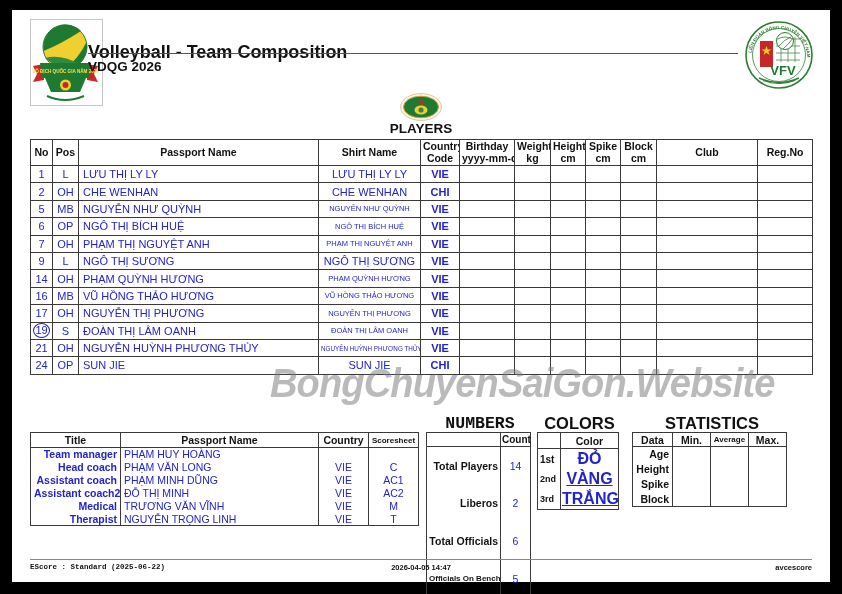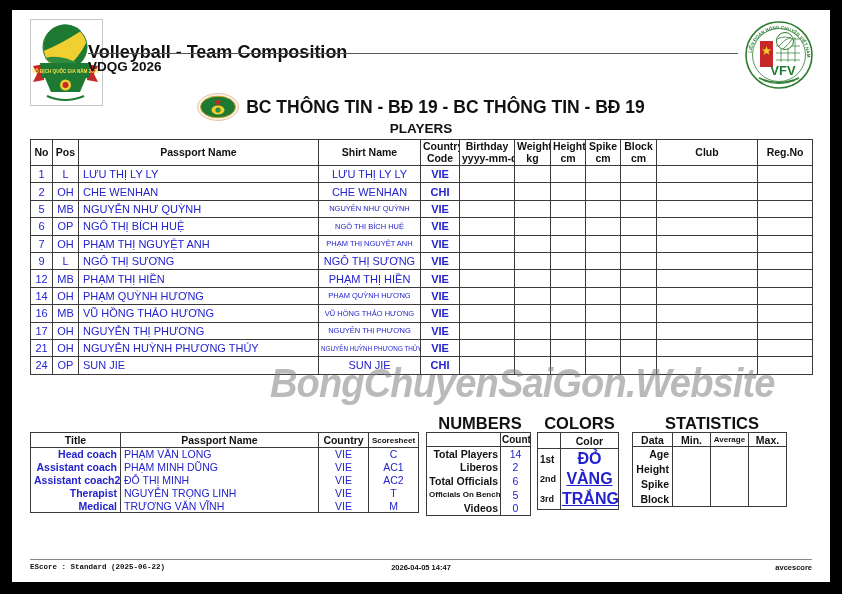--- a/index.html
+++ b/index.html
@@ -31,39 +31,39 @@
   .players td.pname{text-align:left;padding-left:4px;}
   .players td.sname{text-align:center;}
   .players td.sname.sm{font-size:7.5px;}
   .players td.sname.xs{font-size:6.3px;}
   .players td.ccode{text-align:center;font-weight:bold;}
   .capno{display:inline-block;border:1.4px solid #2323cd;border-radius:50%;min-width:13px;height:13px;line-height:12px;padding:0 1px;}
 
   
   .sect{font-weight:bold;font-size:16.5px;color:#111;text-align:center;}
   .officials-title{left:18px;top:404px;width:388px;}
-  .numbers-title{left:408px;top:404px;width:120px;}
+  .numbers-title{left:408px;top:404px;width:120px;font-family:Liberation Mono, monospace;}
   .colors-title{left:520px;top:404px;width:95px;}
   .stats-title{left:625px;top:404px;width:150px;}
 
   
   .officials-wrap{left:18px;top:422px;}
   .officials{width:388px;border:1px solid #3a3a3a;}
   .officials th{border:1px solid #3a3a3a;font-size:10.5px;font-weight:bold;color:#111;height:14px;padding:0 2px;}
   .officials th.sm{font-size:8px;text-align:center;}
   .officials td{border-left:1px solid #3a3a3a;border-right:1px solid #3a3a3a;height:12.9px;font-size:10.5px;padding:0 3px;white-space:nowrap;overflow:hidden;color:#2323cd;}
   .officials td.otitle{font-weight:bold;text-align:right;}
   .officials td.oname{text-align:left;}
   .officials td.ocountry,.officials td.osheet{text-align:center;}
 
   
   .numbers-wrap{left:414px;top:422px;}
   .numbers{width:104px;border:1px solid #3a3a3a;}
   .numbers th{border:1px solid #3a3a3a;font-size:10px;font-weight:bold;color:#111;height:13px;padding:0 1px;}
-  .numbers td{height:13.6px;font-size:10.5px;padding:0 2px;white-space:nowrap;overflow:hidden;}
+  .numbers td{height:13.6px;font-size:10.5px;padding:12px 2px;white-space:nowrap;overflow:hidden;}
   .numbers td.nlabel{font-weight:bold;color:#111;text-align:right;}
   .numbers td.nlabel.sm{font-size:8px;}
   .numbers td.ncount{border-left:1px solid #3a3a3a;color:#2323cd;text-align:center;}
 
   
   .colors-wrap{left:525px;top:422px;}
   .colors{width:81px;border:1px solid #3a3a3a;}
   .colors th{border:1px solid #3a3a3a;font-size:10.5px;font-weight:bold;color:#111;height:13px;}
   .colors td{height:14.2px;font-size:16px;white-space:nowrap;}
   .colors td.rank{font-weight:bold;color:#111;text-align:left;padding-left:2px;font-size:9px;}
@@ -135,21 +135,20 @@
   </div>
 
   <div class="abs team-row">
     <svg width="42" height="28" viewBox="0 0 42 28">
       <ellipse cx="21" cy="14" rx="20.4" ry="13.4" fill="#fdf3ea" stroke="#d9b38c" stroke-width="0.8"></ellipse>
       <ellipse cx="21" cy="14" rx="17.5" ry="10.8" fill="#1e7a33" stroke="#c9a227" stroke-width="1"></ellipse>
       <polygon points="21,5 22,8 25,8 22.6,9.8 23.5,12.6 21,10.9 18.5,12.6 19.4,9.8 17,8 20,8" fill="#c62828"></polygon>
       <ellipse cx="21" cy="17" rx="6.5" ry="4.6" fill="#f0cf30"></ellipse>
       <circle cx="21" cy="17" r="2.6" fill="#2e8b3f"></circle>
     </svg>
-    <span class="team-title">BC THÔNG TIN - BĐ 19 - BC THÔNG TIN - BĐ 19</span>
   </div>
 
   <div class="abs players-heading">PLAYERS</div>
 
   <div class="abs players-wrap">
     <table class="players">
       <colgroup>
         <col style="width:22px">
           <col style="width:26px">
           <col style="width:240px">
@@ -288,34 +287,20 @@
             <td class="ccode">VIE</td>
             <td></td>
             <td></td>
             <td></td>
             <td></td>
             <td></td>
             <td></td>
             <td></td>
           </tr>
           <tr>
-            <td class="no"><span>12</span></td>
-            <td class="pos">MB</td>
-            <td class="pname">PHẠM THỊ HIỀN</td>
-            <td class="sname">PHẠM THỊ HIỀN</td>
-            <td class="ccode">VIE</td>
-            <td></td>
-            <td></td>
-            <td></td>
-            <td></td>
-            <td></td>
-            <td></td>
-            <td></td>
-          </tr>
-          <tr>
             <td class="no"><span>14</span></td>
             <td class="pos">OH</td>
             <td class="pname">PHẠM QUỲNH HƯƠNG</td>
             <td class="sname sm">PHẠM QUỲNH HƯƠNG</td>
             <td class="ccode">VIE</td>
             <td></td>
             <td></td>
             <td></td>
             <td></td>
             <td></td>
@@ -334,20 +319,34 @@
             <td></td>
             <td></td>
             <td></td>
             <td></td>
           </tr>
           <tr>
             <td class="no"><span>17</span></td>
             <td class="pos">OH</td>
             <td class="pname">NGUYỄN THỊ PHƯƠNG</td>
             <td class="sname sm">NGUYỄN THỊ PHƯƠNG</td>
+            <td class="ccode">VIE</td>
+            <td></td>
+            <td></td>
+            <td></td>
+            <td></td>
+            <td></td>
+            <td></td>
+            <td></td>
+          </tr>
+          <tr>
+            <td class="no"><span class="capno">19</span></td>
+            <td class="pos">S</td>
+            <td class="pname">ĐOÀN THỊ LÂM OANH</td>
+            <td class="sname sm">ĐOÀN THỊ LÂM OANH</td>
             <td class="ccode">VIE</td>
             <td></td>
             <td></td>
             <td></td>
             <td></td>
             <td></td>
             <td></td>
             <td></td>
           </tr>
           <tr>
@@ -395,48 +394,54 @@
       <thead>
           <tr id="officials-head">
             <th>Title</th>
             <th>Passport Name</th>
             <th>Country</th>
             <th class="sm">Scoresheet</th>
           </tr>
         </thead>
       <tbody id="officials-body">
           <tr>
+            <td class="otitle">Team manager</td>
+            <td class="oname">PHẠM HUY HOÀNG</td>
+            <td class="ocountry"></td>
+            <td class="osheet"></td>
+          </tr>
+          <tr>
             <td class="otitle">Head coach</td>
             <td class="oname">PHẠM VĂN LONG</td>
             <td class="ocountry">VIE</td>
             <td class="osheet">C</td>
           </tr>
           <tr>
             <td class="otitle">Assistant coach</td>
             <td class="oname">PHẠM MINH DŨNG</td>
             <td class="ocountry">VIE</td>
             <td class="osheet">AC1</td>
           </tr>
           <tr>
             <td class="otitle">Assistant coach2</td>
             <td class="oname">ĐỖ THỊ MINH</td>
             <td class="ocountry">VIE</td>
             <td class="osheet">AC2</td>
           </tr>
           <tr>
+            <td class="otitle">Medical</td>
+            <td class="oname">TRƯƠNG VĂN VĨNH</td>
+            <td class="ocountry">VIE</td>
+            <td class="osheet">M</td>
+          </tr>
+          <tr>
             <td class="otitle">Therapist</td>
             <td class="oname">NGUYỄN TRỌNG LINH</td>
             <td class="ocountry">VIE</td>
             <td class="osheet">T</td>
-          </tr>
-          <tr>
-            <td class="otitle">Medical</td>
-            <td class="oname">TRƯƠNG VĂN VĨNH</td>
-            <td class="ocountry">VIE</td>
-            <td class="osheet">M</td>
           </tr>
         </tbody>
     </table>
   </div>
 
   <div class="abs sect numbers-title">NUMBERS</div>
   <div class="abs numbers-wrap">
     <table class="numbers">
       <colgroup>
           <col style="width:74px">

